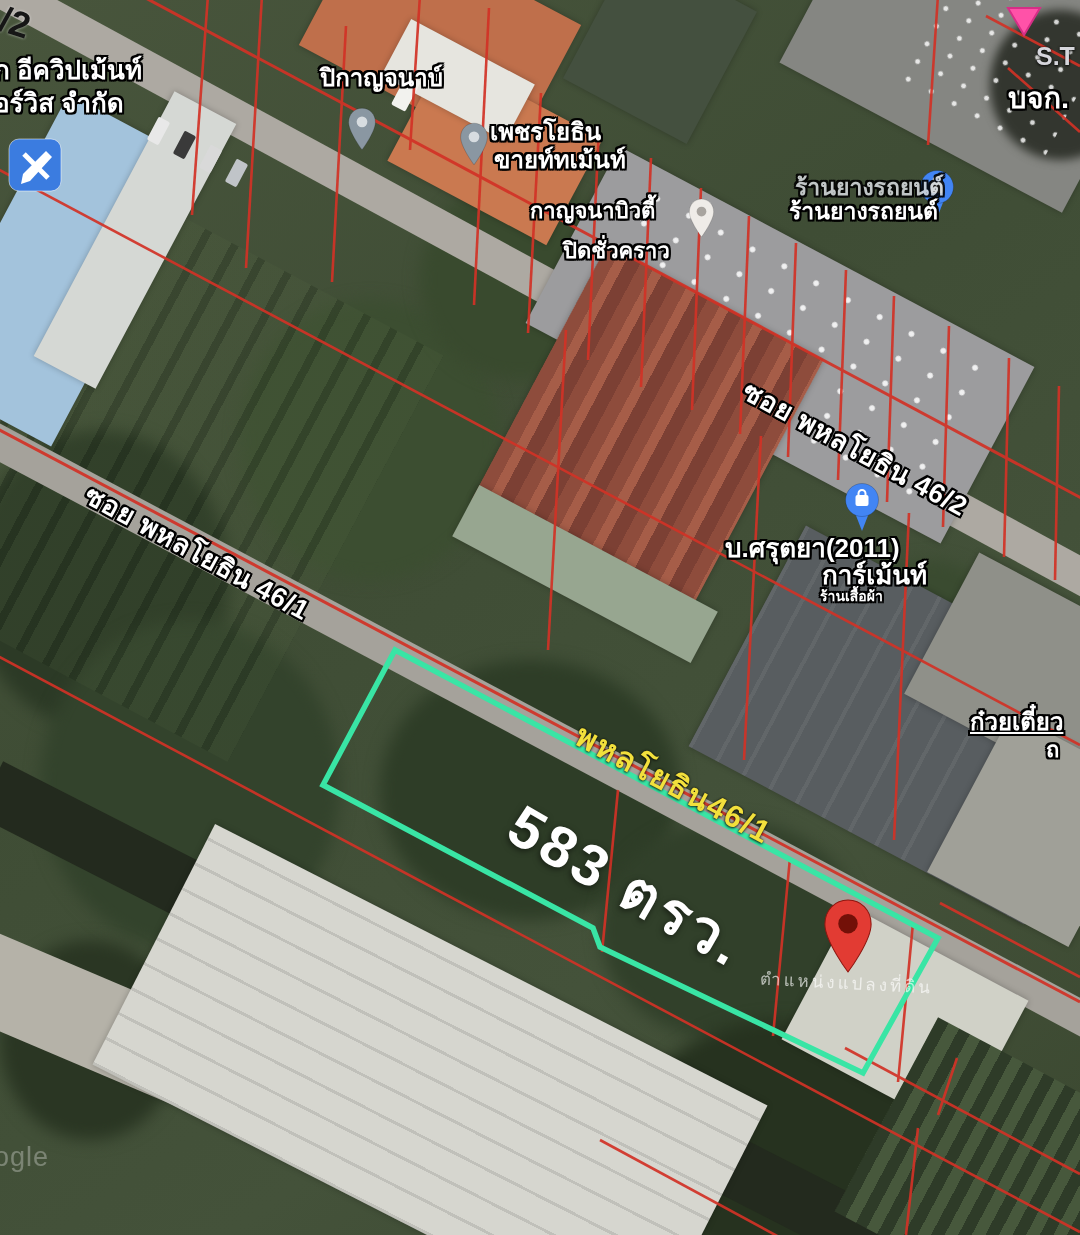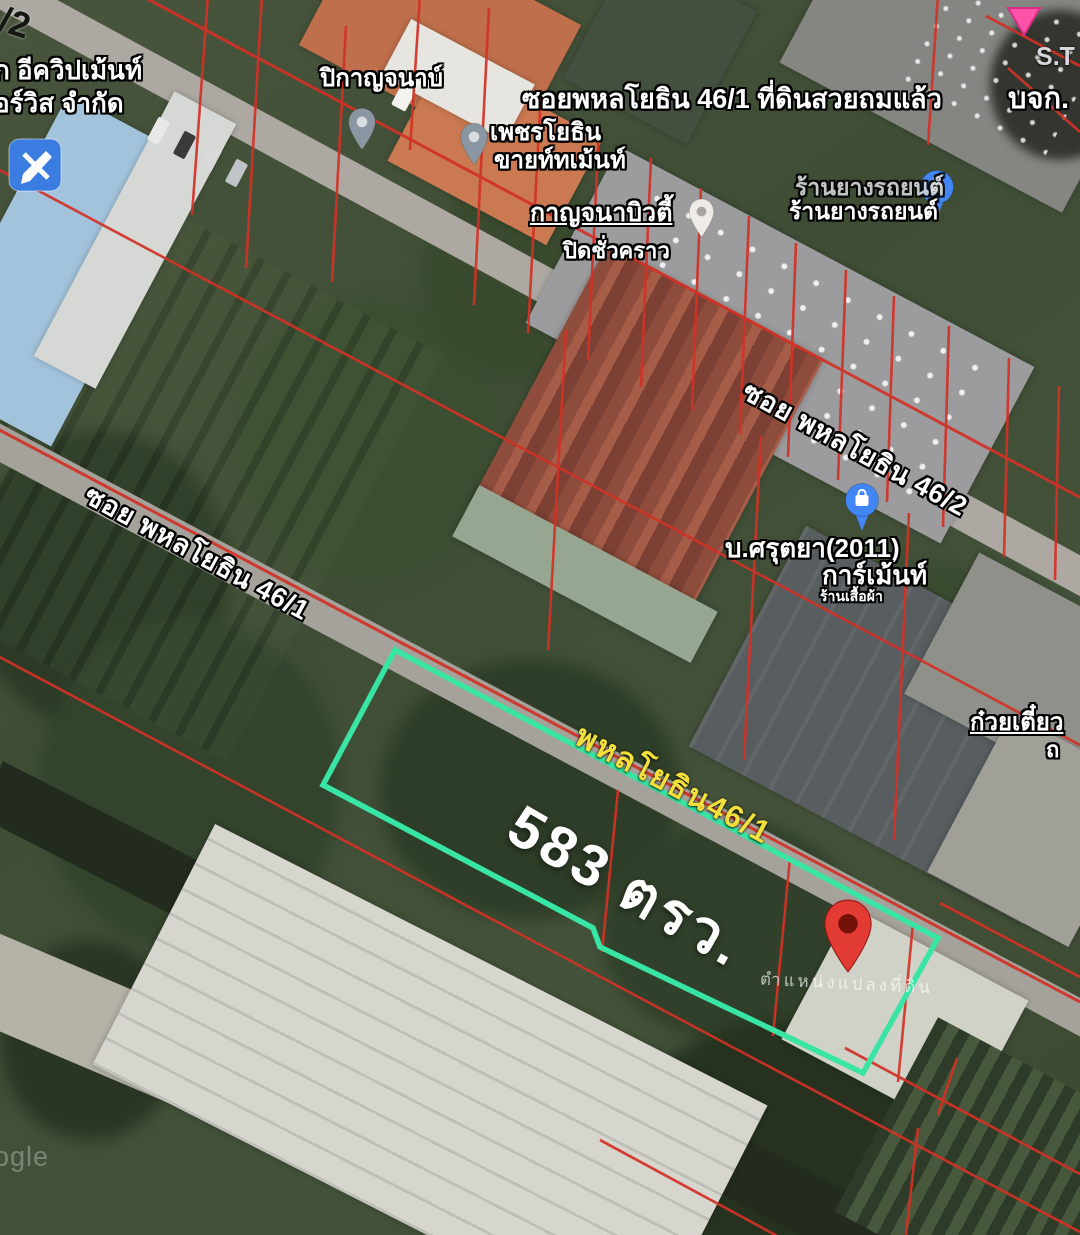--- a/index.html
+++ b/index.html
@@ -160,21 +160,21 @@
     <svg width="54" height="54" viewBox="0 0 54 54">
         <rect x="1" y="1" width="52" height="52" rx="10" fill="#3b7ce0" stroke="rgba(255,255,255,.5)"></rect>
         <line x1="16" y1="16" x2="40" y2="40" stroke="#fff" stroke-width="5"></line>
         <polygon points="38,13 44,19 22,43 13,46 15,36" fill="#fff"></polygon>
       </svg>
   </div>
 
   <div class="txt ol2" style="left:320px;top:64px;font-size:24px;">ปิกาญจนาบ์</div>
   <div class="txt ol2" style="left:490px;top:118px;font-size:24px;">เพชรโยธิน</div>
   <div class="txt ol2" style="left:494px;top:146px;font-size:24px;">ขายท์ทเม้นท์</div>
-  <div class="txt ol2" style="left:530px;top:198px;font-size:25px;text-decoration:underline;">กาญจนาบิวตี้</div>
+  <div class="txt ol2" style="left:530px;top:198px;font-size:22px;">กาญจนาบิวตี้</div>
   <div class="txt ol2" style="left:563px;top:238px;font-size:22px;">ปิดชั่วคราว</div>
   <div class="txt ol2" style="left:795px;top:174px;font-size:23px;color:#cfd3d6;opacity:.9;">ร้านยางรถยนต์</div>
   <div class="txt ol2" style="left:789px;top:198px;font-size:23px;">ร้านยางรถยนต์</div>
   <div class="txt ol2" style="left:725px;top:534px;font-size:26px;">บ.ศรุตยา(2011)</div>
   <div class="txt ol2" style="left:798px;top:561px;font-size:26px;padding-left:24px;">การ์เม้นท์</div>
   <div class="txt ol2" style="left:820px;top:588px;font-size:14px;">ร้านเสื้อผ้า</div>
   <div class="txt ol2" style="left:970px;top:708px;font-size:24px;text-decoration:underline;">ก๋วยเตี๋ยว</div>
   <div class="txt ol2" style="left:1046px;top:737px;font-size:22px;">ถ</div>
   <div class="txt ol2" style="left:-6px;top:56px;font-size:26px;">ก อีควิปเม้นท์</div>
   <div class="txt ol2" style="left:-6px;top:89px;font-size:26px;">อร์วิส จำกัด</div>
@@ -182,17 +182,16 @@
   <div class="txt ol2" style="left:1008px;top:82px;font-size:29px;">บจก.</div>
   <div class="txt" style="left:0px;top:2px;font-size:36px;color:#161616;transform:rotate(18deg);text-shadow:0 0 3px rgba(255,255,255,.6);">/2</div>
 
   <div class="txt ol2" style="left:752px;top:376px;font-size:27px;transform:rotate(28.5deg);transform-origin:0 0;letter-spacing:1px;">ซอย พหลโยธิน 46/2</div>
   <div class="txt ol2" style="left:94px;top:480px;font-size:27px;transform:rotate(28.5deg);transform-origin:0 0;letter-spacing:1px;">ซอย พหลโยธิน 46/1</div>
   <div class="txt soft" style="left:586px;top:718px;font-size:31px;color:#f2e03c;transform:rotate(28deg);transform-origin:0 0;letter-spacing:2px;">พหลโยธิน46/1</div>
 
   <div class="txt" style="left:530px;top:792px;font-size:58px;transform:rotate(30deg);transform-origin:0 0;text-shadow:0 2px 6px rgba(0,0,0,.55);letter-spacing:4px;">583 ตรว.</div>
   <div class="txt" style="left:760px;top:974px;font-size:17px;color:rgba(255,255,255,.65);transform:rotate(3deg);letter-spacing:3px;font-weight:normal;">ตำแหน่งแปลงที่ดิน</div>
 
-  <div class="txt ol2 hl" style="left:522px;top:84px;font-size:27px;">ซอยพหลโยธิน 46/1 ที่ดินสวยถมแล้ว</div>
 
   <div class="txt hl" style="left:-44px;top:1142px;font-size:27px;color:rgba(255,255,255,.3);font-weight:normal;letter-spacing:1px;">Google</div>
 
 </div>
 
 </body></html>

